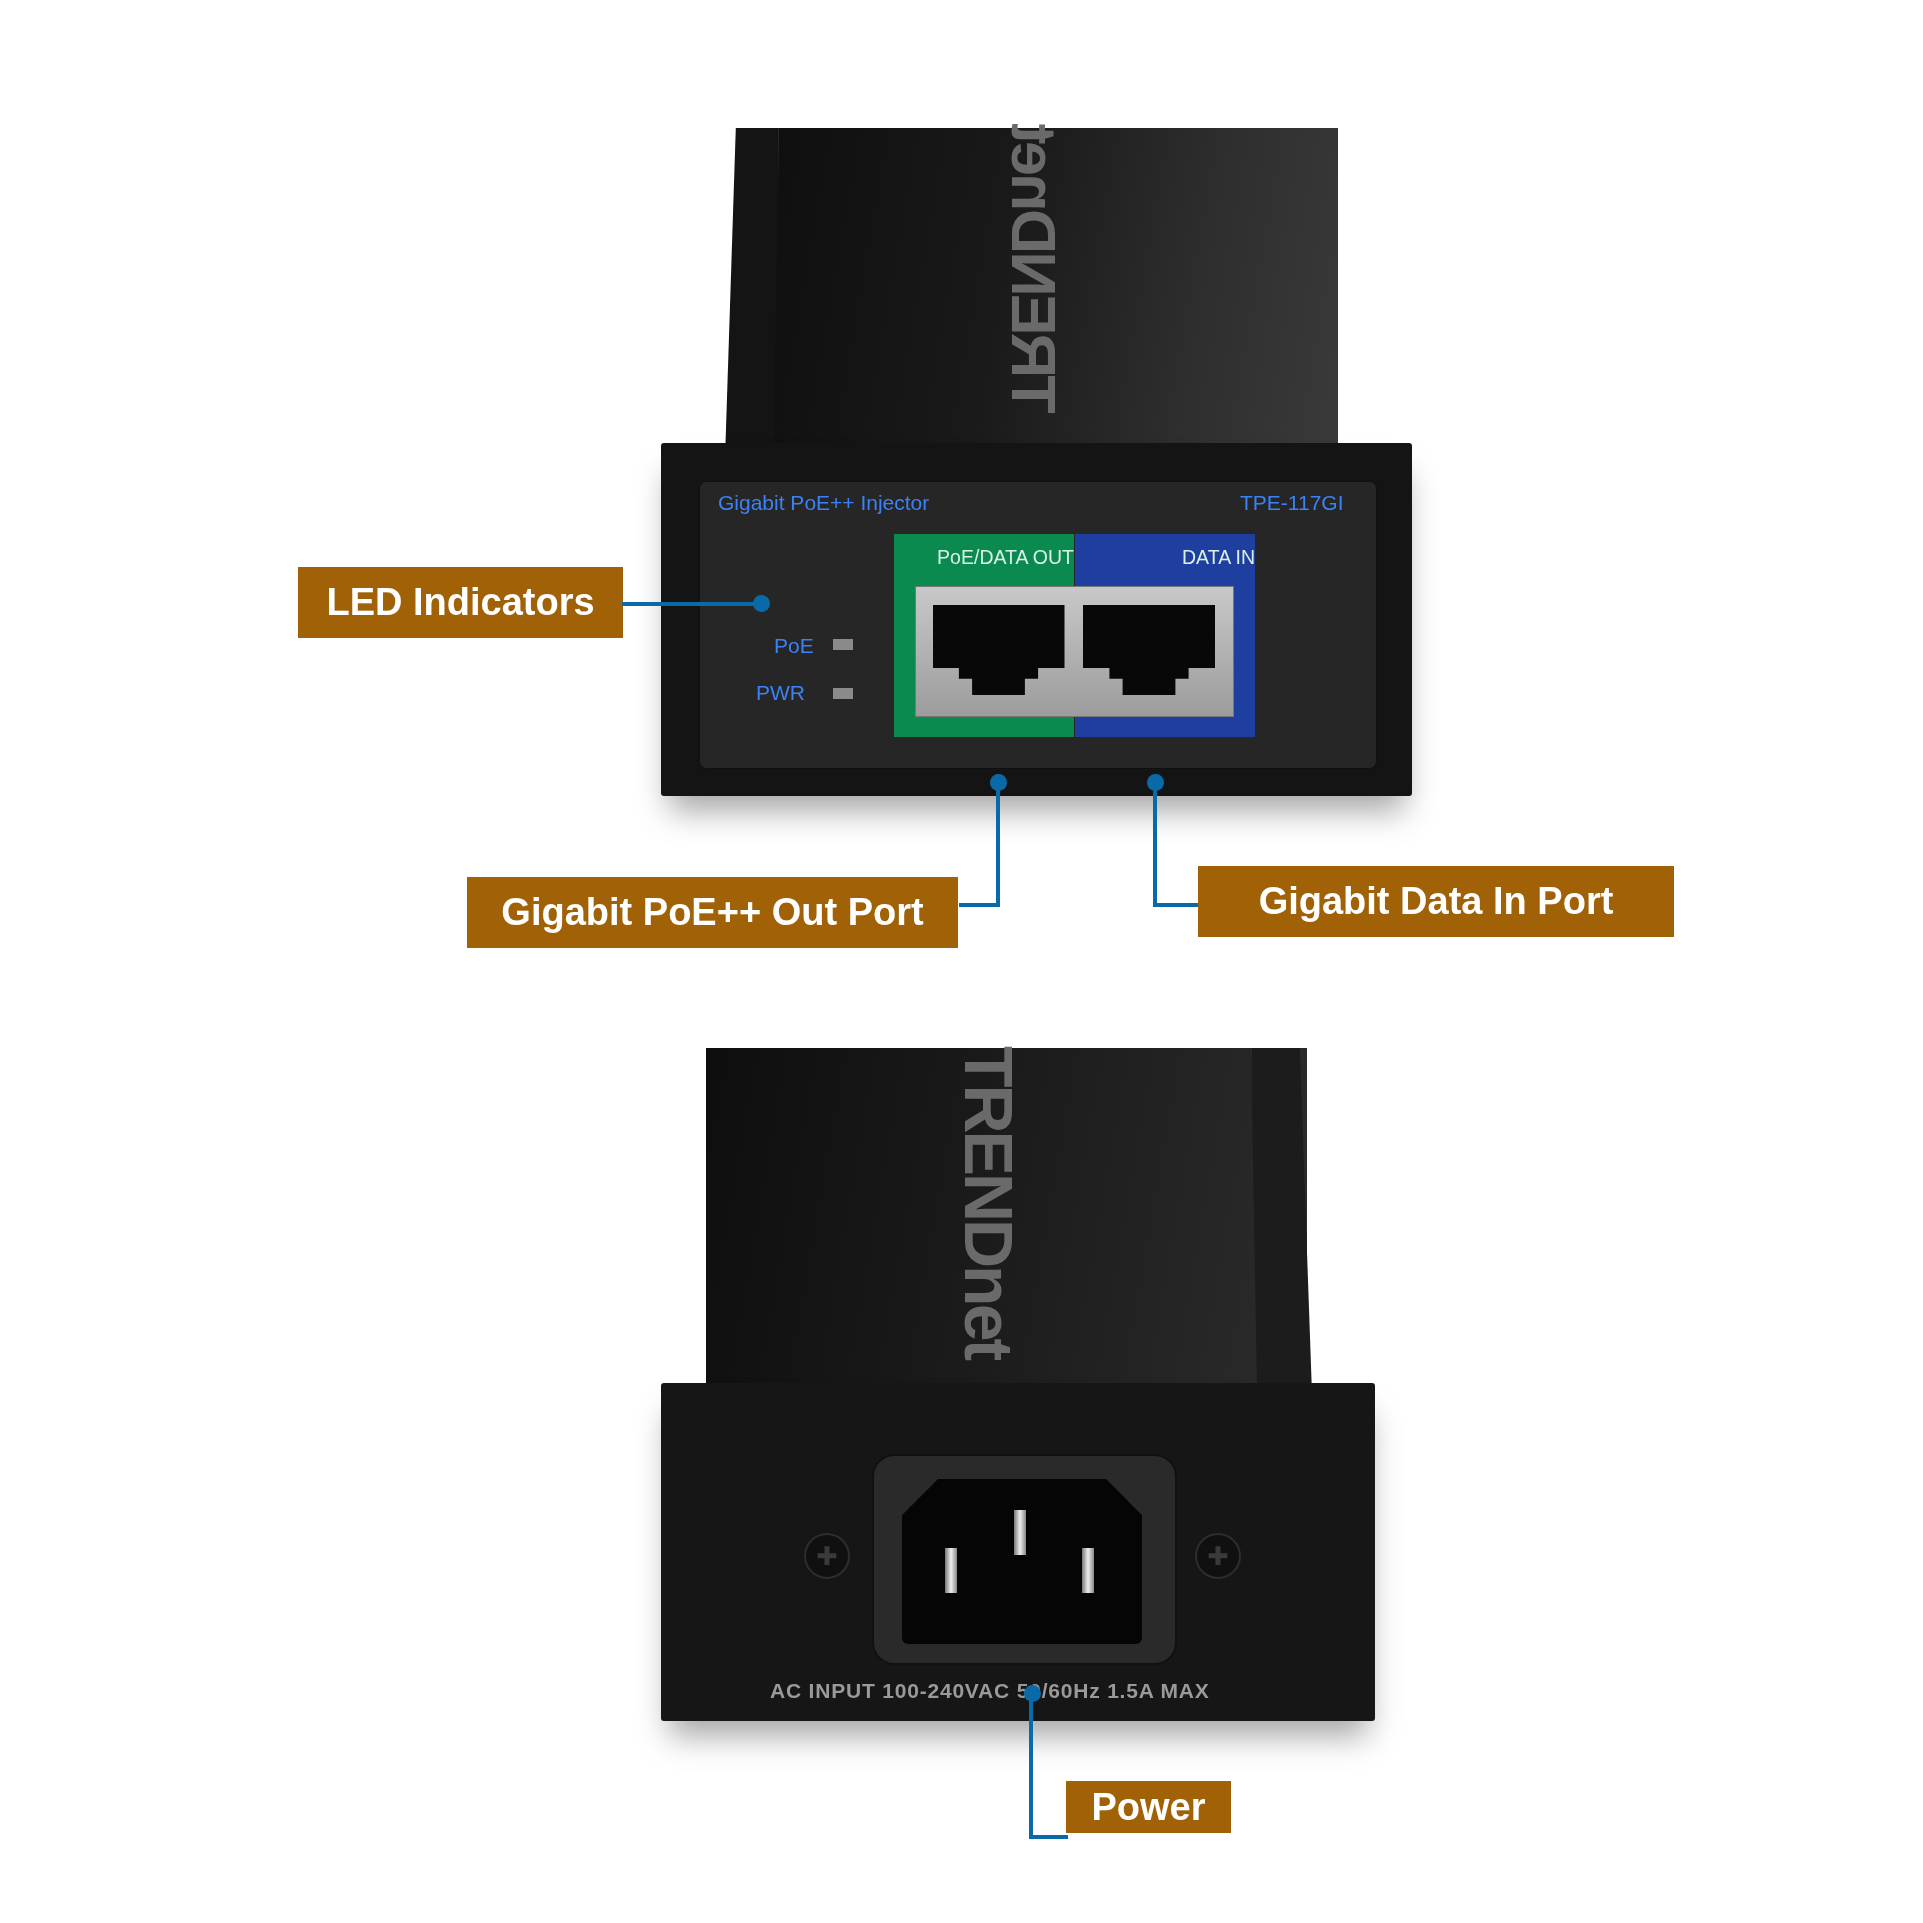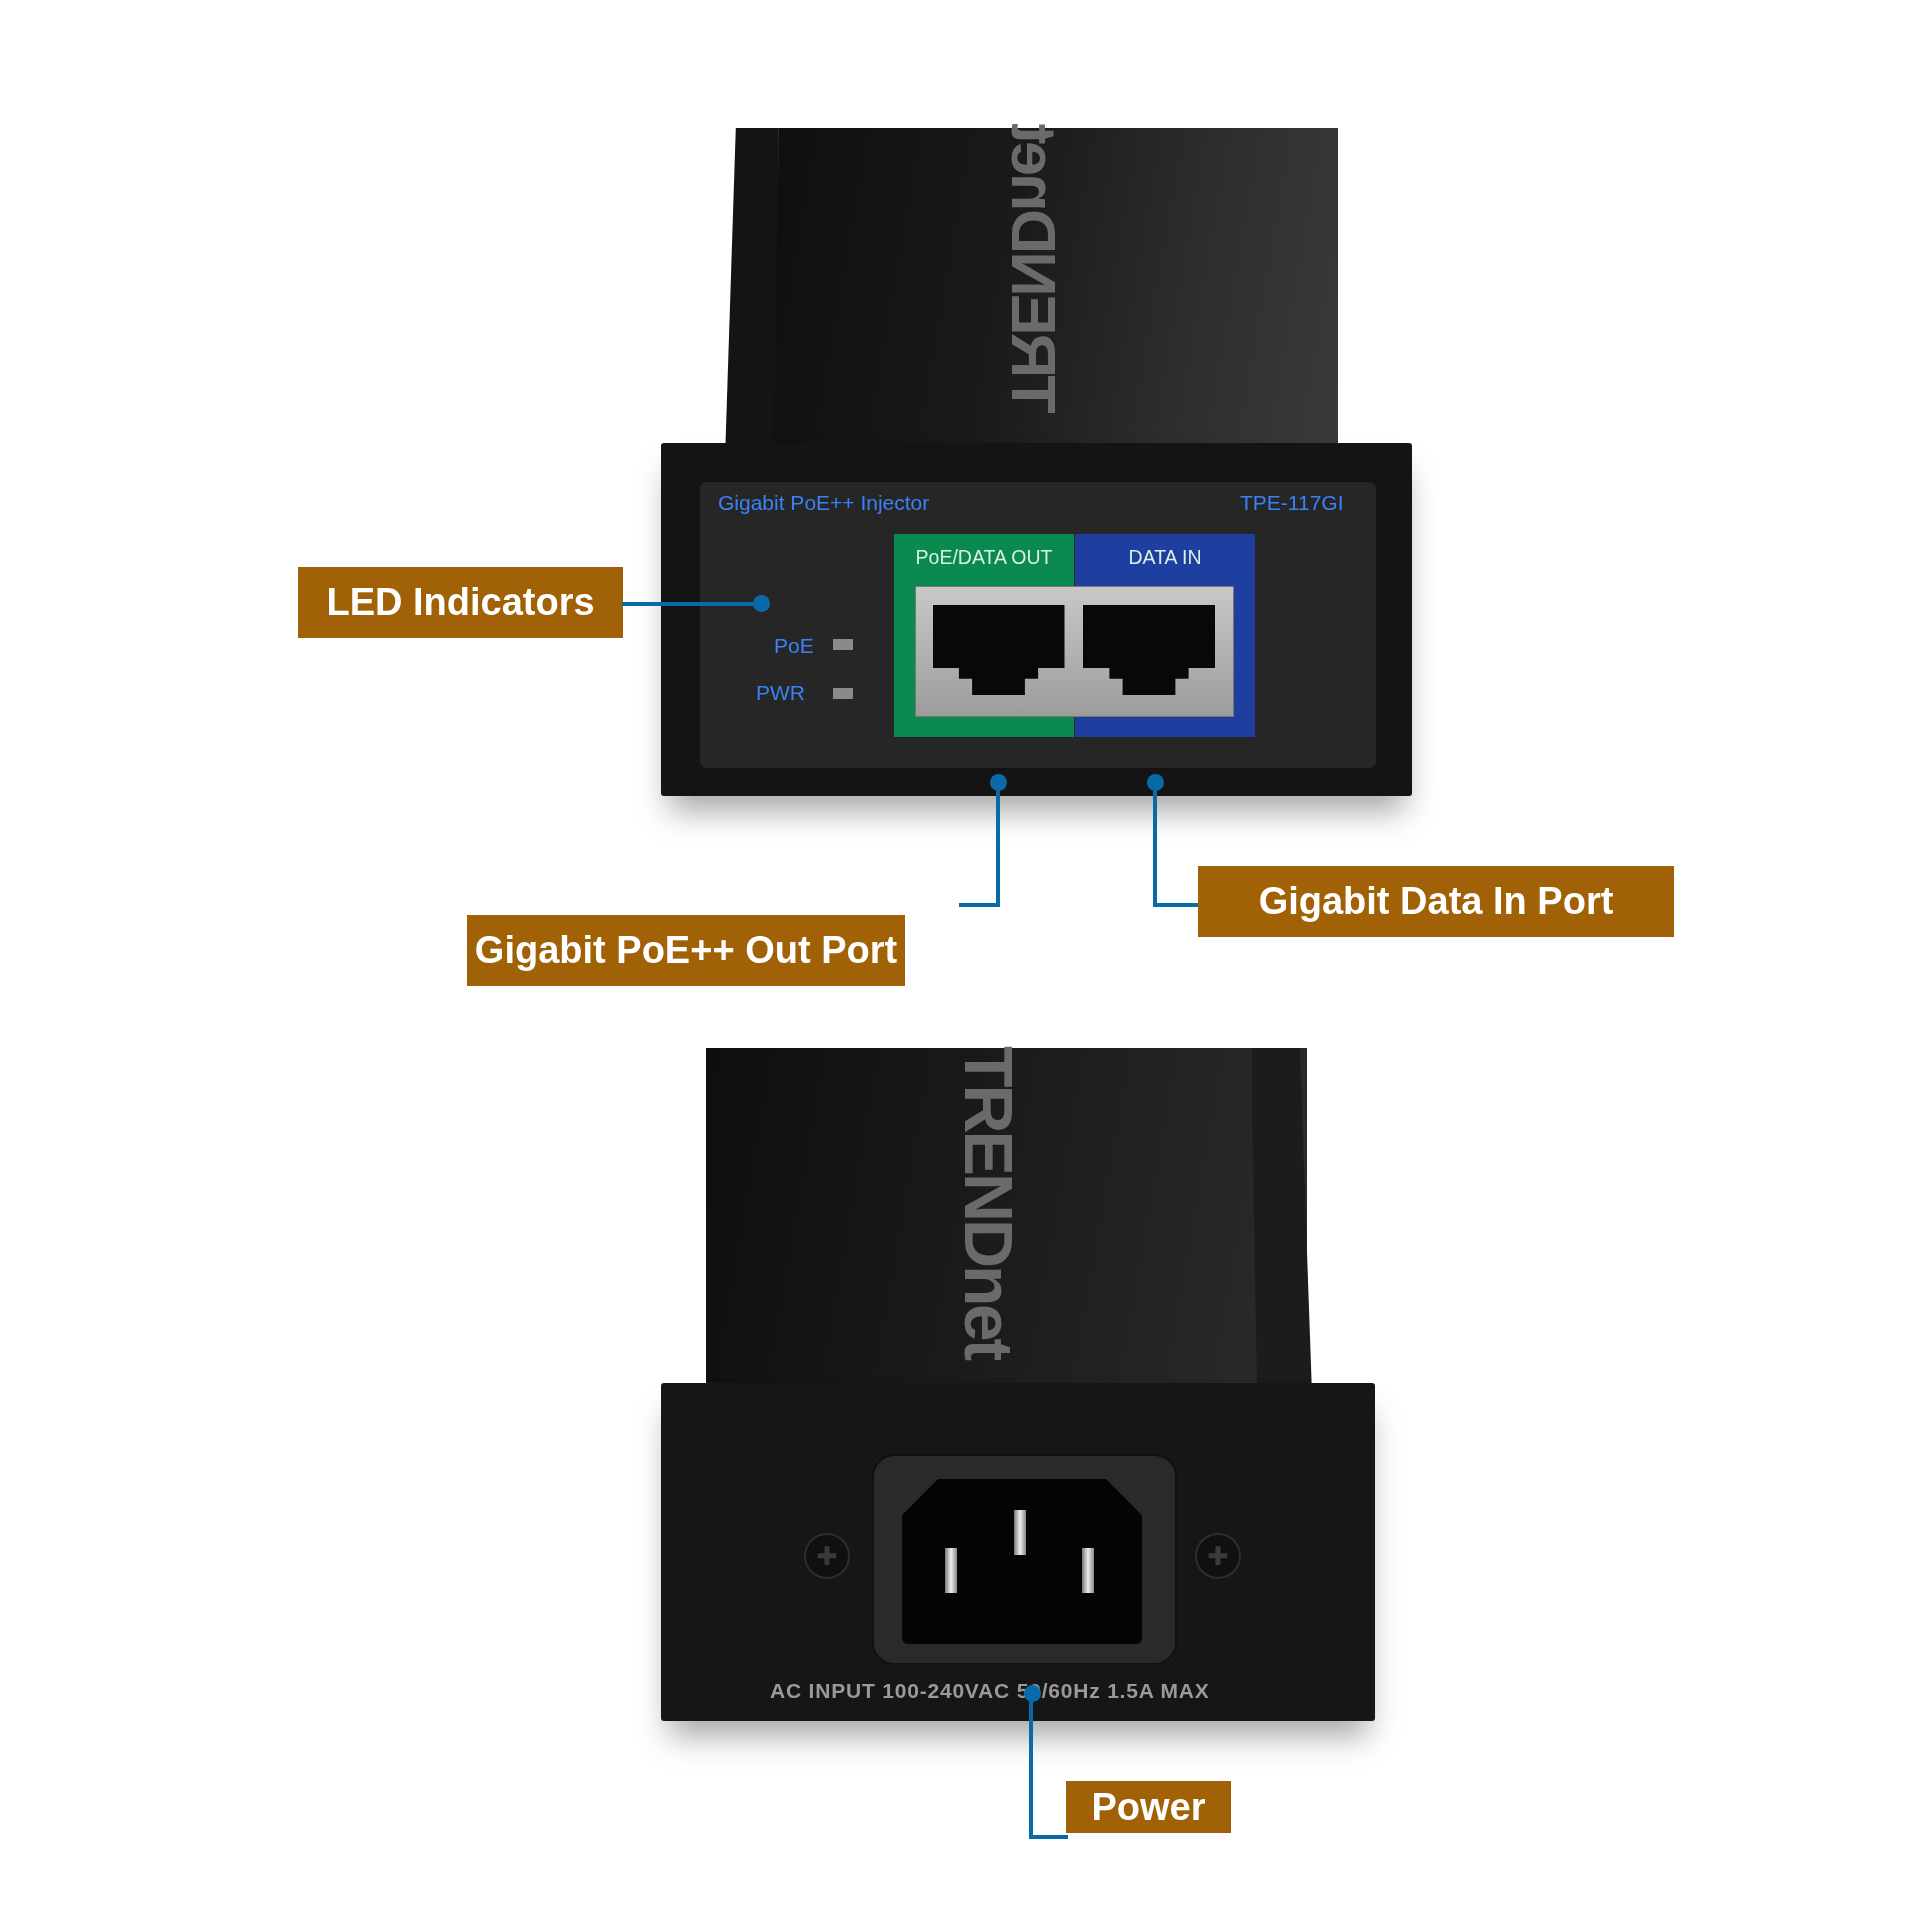--- a/index.html
+++ b/index.html
@@ -12,21 +12,21 @@
     clip-path:polygon(2% 0,100% 0,100% 100%,0 100%); }
   .top1-lip { left:725px; top:128px; width:53px; height:331px; background:#141414; clip-path:polygon(20% 0,100% 0,90% 100%,0 100%); border-right:1.5px solid #2a2a2a; }
   .logo1 { left:977px; top:195px; width:113px; height:150px; color:#6a6a6a; font-weight:bold; font-size:63px; line-height:113px; letter-spacing:-3px;
     transform:rotate(90deg) scaleX(-1); transform-origin:center; display:flex; align-items:center; justify-content:center; white-space:nowrap; }
   .front1 { left:661px; top:443px; width:751px; height:353px; background:#141414; border-radius:3px;
     box-shadow:0 22.5px 30px -7.5px rgba(0,0,0,0.35); }
   .panel1 { left:699px; top:481px; width:676px; height:286px; background:#262626; border-radius:7.5px; border:1.5px solid #101010; }
   .label-small { color:#3b82f6; font-size:21px; }
   .ports-green { left:894px; top:534px; width:180px; height:203px; background:#0a8a4f; }
   .ports-blue { left:1075px; top:534px; width:180px; height:203px; background:#1e3fa0; }
-  .port-label { color:#d8f0e8; font-size:19.5px; text-align:center; }
+  .port-label { color:#d8f0e8; font-size:19.5px; text-align:right; }
   .port-housing { left:915px; top:586px; width:317px; height:129px; background:linear-gradient(180deg,#c8c8c8,#9c9c9c); border:1.5px solid #777; }
   .rj45 { position:absolute; top:18px; width:132px; height:90px; background:#080808;
     clip-path:polygon(0 0,100% 0,100% 70%,80% 70%,80% 82%,70% 82%,70% 100%,30% 100%,30% 82%,20% 82%,20% 70%,0 70%); }
   .led { width:19.5px; height:10.5px; background:#8a8a8a; }
 
   
   .top2 { left:706px; top:1048px; width:601px; height:346px;
     background:linear-gradient(100deg,#0e0e0e 0%,#1c1c1c 50%,#2c2c2c 100%);
     clip-path:polygon(0 0,100% 0,100% 100%,0 100%); }
   .top2-lip { left:1251px; top:1048px; width:60px; height:346px; background:#1c1c1c; border-left:1.5px solid #2c2c2c; clip-path:polygon(0 0,80% 0,100% 100%,10% 100%); }
@@ -73,21 +73,21 @@
   <div class="rj45" style="left:167px;"></div>
 </div>
 
 <div class="abs callout" style="left:298px; top:567px; width:325px; height:71px;">LED Indicators</div>
 <div class="abs line" style="left:622px; top:602px; width:139px; height:3.8px;"></div>
 <div class="abs dot" style="left:753px; top:595px;"></div>
 
 <div class="abs dot" style="left:990px; top:774px;"></div>
 <div class="abs line" style="left:996px; top:782px; width:3.8px; height:125px;"></div>
 <div class="abs line" style="left:959px; top:903px; width:41px; height:3.8px;"></div>
-<div class="abs callout" style="left:467px; top:915px; width:438px; height:71px;">Gigabit PoE++ Out Port</div>
+<div class="abs callout" style="left:467px; top:877px; width:491px; height:71px;">Gigabit PoE++ Out Port</div>
 
 <div class="abs dot" style="left:1147px; top:774px;"></div>
 <div class="abs line" style="left:1153px; top:782px; width:3.8px; height:125px;"></div>
 <div class="abs line" style="left:1153px; top:903px; width:45px; height:3.8px;"></div>
 <div class="abs callout" style="left:1198px; top:866px; width:476px; height:71px;text-align:right;">Gigabit Data In Port</div>
 
 <div class="abs top2"></div>
 <div class="abs top2-lip"></div>
 <div class="abs logo2">TRENDnet</div>
 

